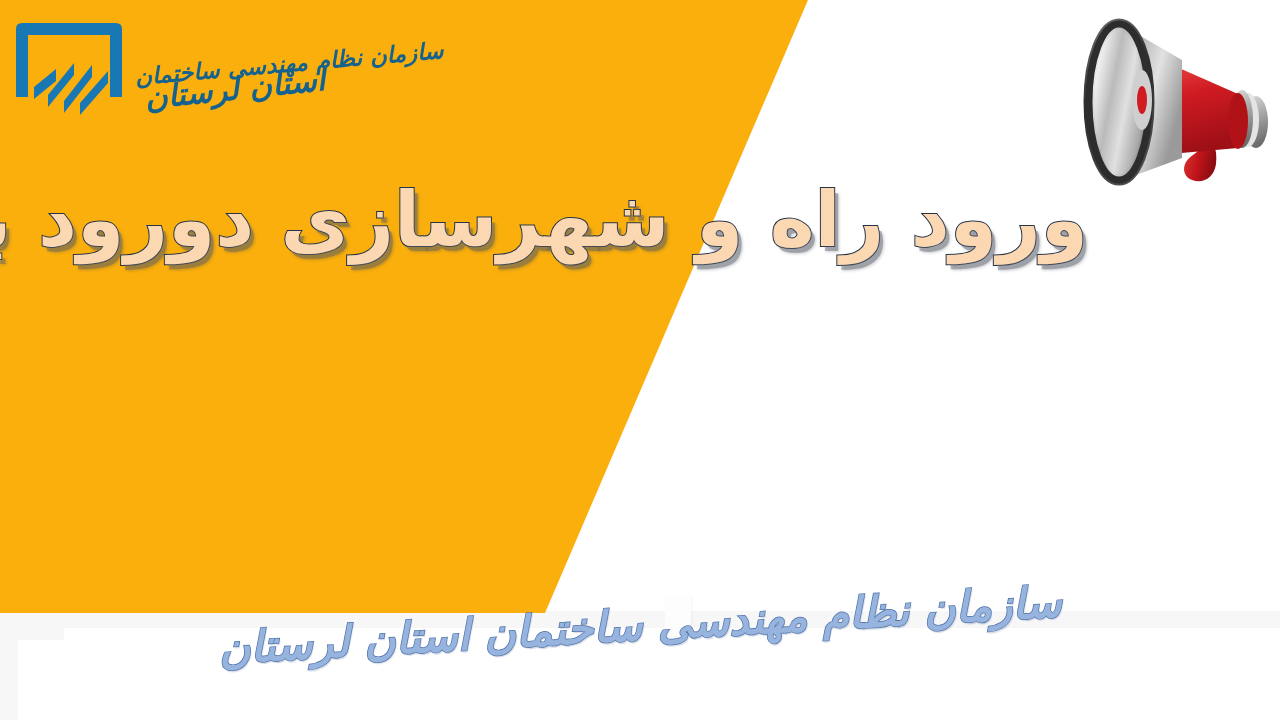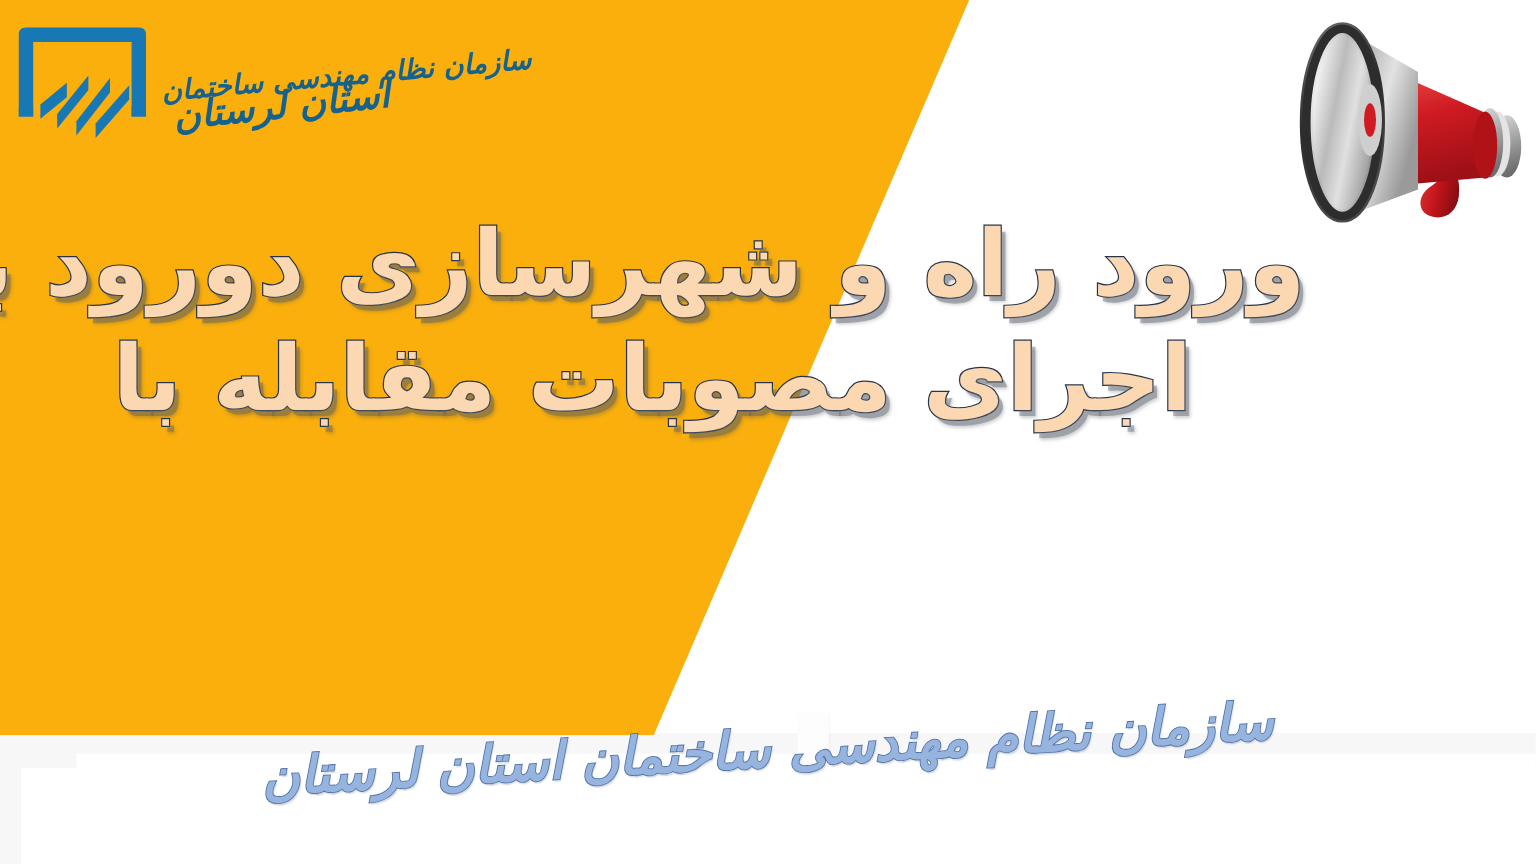--- a/index.html
+++ b/index.html
@@ -259,18 +259,17 @@
       <ellipse cx="47" cy="100" rx="30" ry="78" fill="url(#coneGrad)" opacity="0.95"></ellipse>
       <ellipse cx="47" cy="100" rx="30" ry="78" fill="none" stroke="#2d2d2d" stroke-width="7"></ellipse>
 
       <ellipse cx="70" cy="98" rx="10" ry="30" fill="#cfcfcf"></ellipse>
       <ellipse cx="70" cy="98" rx="5" ry="14" fill="#d11b22"></ellipse>
     </svg>
   </div>
 
   <div class="headline">
     <span class="hl-line">ورود راه و شهرسازی دورود به</span>
-    <span class="hl-line">اجرای مصوبات مقابله با</span>
   </div>
 
   <div class="caption">سازمان نظام مهندسی ساختمان استان لرستان</div>
 
 </div>
 
 </body></html>

